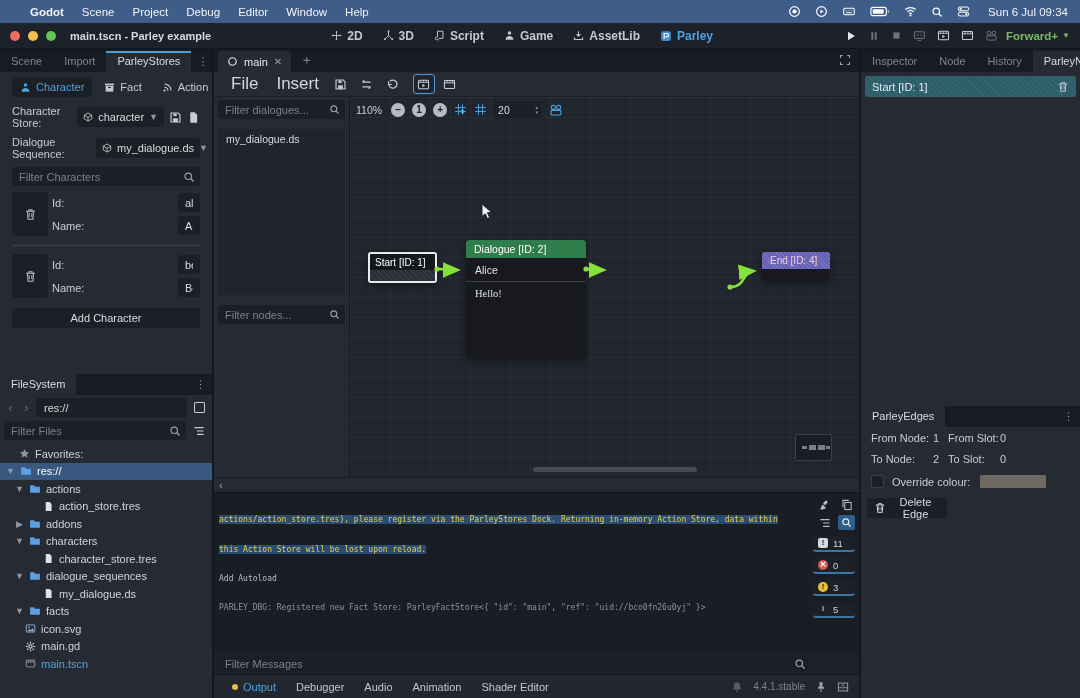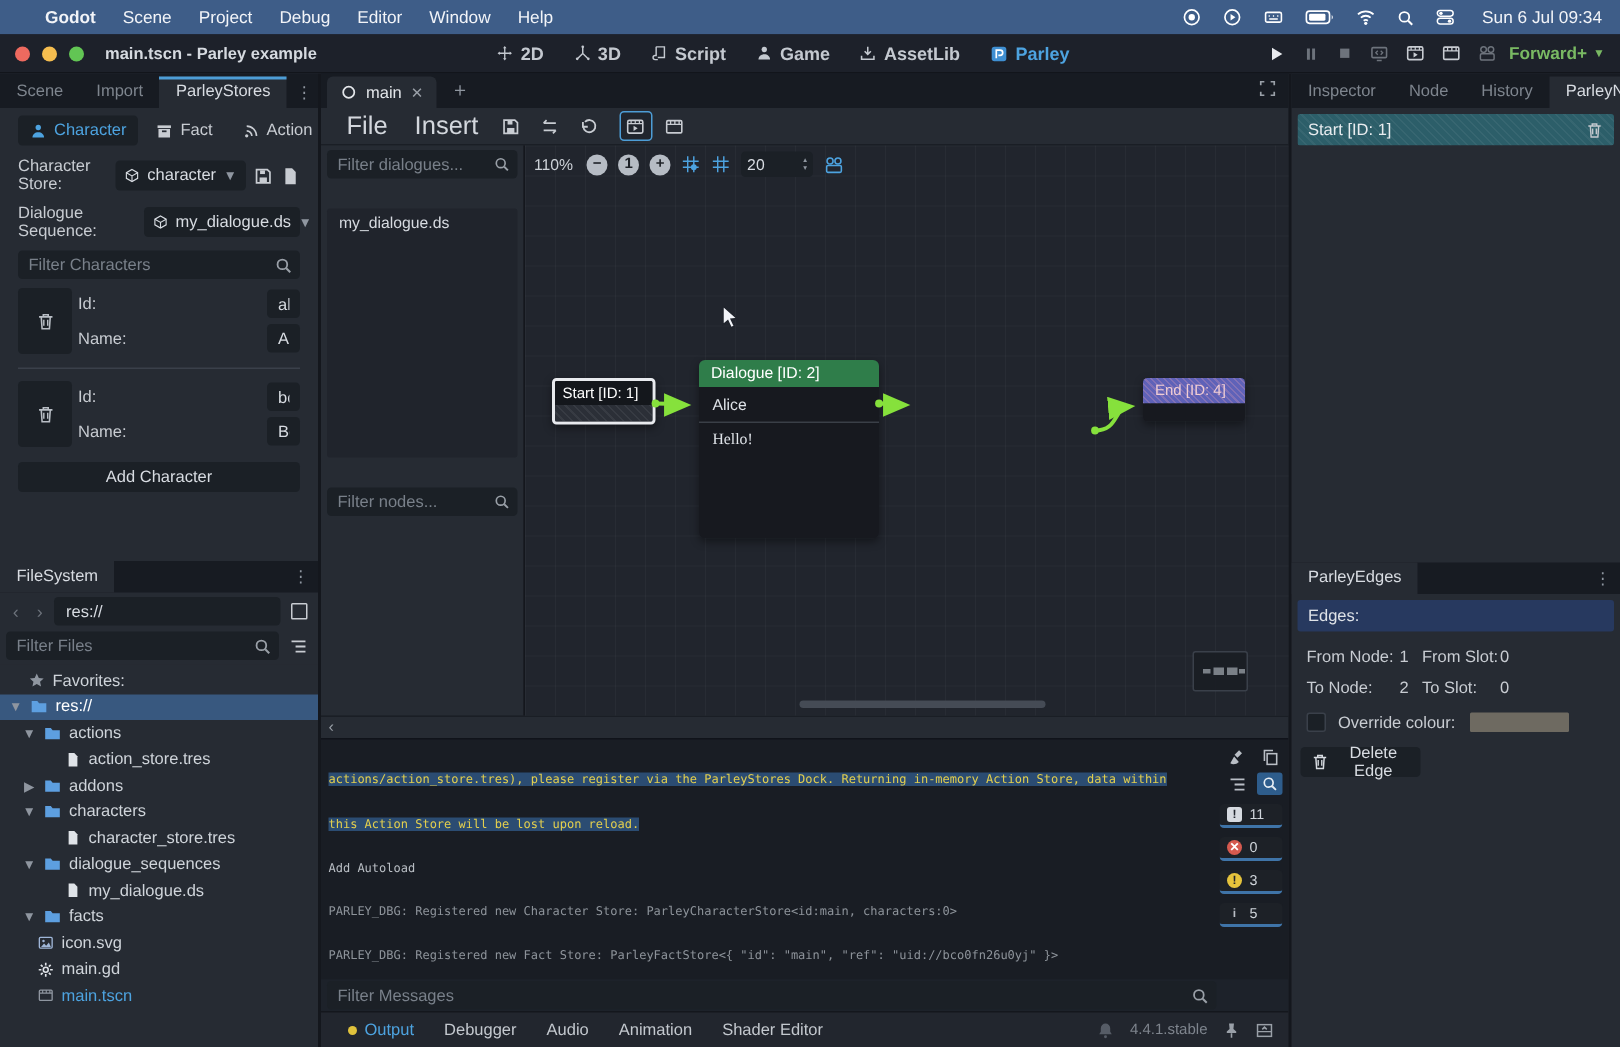--- a/index.html
+++ b/index.html
@@ -86,21 +86,21 @@
   .scenetab .x { color:#9aa0a8; font-size:10px; }
   .addtab { color:#8f96a0; font-size:13px; padding:0 9px 3px; cursor:pointer;}
   .scenetabs .right { margin-left:auto; padding:0 8px 4px; color:#9aa0a8; cursor:pointer;}
   .ptoolbar { height:25px; background:#262b33; border-bottom:1px solid #1a1e25; display:flex; align-items:center;
     gap:4px; padding:0 10px; color:#d3d7dd; font-size:17px; }
   .menulbl { padding:2px 7px; cursor:pointer; }
   .tbtn { width:22px; height:20px; border-radius:3px; color:#c8ccd2; }
   .tbtn.selected { border:1px solid #4d9dd6; background:#20252d; color:#c8ccd2; }
 
   .pbody { flex:1; display:flex; min-height:0; }
-  .psidebar { width:135px; background:#262b33; display:flex; flex-direction:column; padding:3px 4px; gap:20px; }
+  .psidebar { width:135px; background:#262b33; display:flex; flex-direction:column; padding:3px 4px; gap:10px; }
   .listbox { background:#20242c; border-radius:2px; font-size:10.5px; color:#d6dae0; }
   .listbox .litem { padding:4px 8px; cursor:pointer; }
   .lb1 { height:166px; }
   .lb2 { flex:1; }
 
   .graph { flex:1; position:relative; background:#21252d; overflow:hidden; border-left:1px solid #14171d;
     background-image:
       linear-gradient(rgba(255,255,255,0.030) 1px, transparent 1px),
       linear-gradient(90deg, rgba(255,255,255,0.030) 1px, transparent 1px);
     background-size:20px 20px; }
@@ -834,21 +834,20 @@
 
       <div class="collapsestrip">
         <span>‹</span>
       </div>
 
       <div class="console">
         <div class="clines">
           <div class="cl sel"><span>actions/action_store.tres), please register via the ParleyStores Dock. Returning in-memory Action Store, data within</span></div>
           <div class="cl sel"><span>this Action Store will be lost upon reload.</span></div>
           <div class="cl add">Add Autoload</div>
-          <div class="cl">PARLEY_DBG: Registered new Character Store: ParleyCharacterStore&lt;id:main, characters:0&gt;</div>
           <div class="cl">PARLEY_DBG: Registered new Fact Store: ParleyFactStore&lt;{ "id": "main", "ref": "uid://bco0fn26u0yj" }&gt;</div>
           
           
           
           
           
           
           
           
           
@@ -957,21 +956,20 @@
           </button>
       </div>
 
       <div class="rspacer"></div>
 
       <div class="edgespanel">
         <div class="tabbar" style="height:21px">
           <span class="tab active noacc">ParleyEdges</span>
           <span class="dots">⋮</span>
         </div>
-        <div class="edgeshdr">Edges:</div>
         <div class="erow">
           <span class="l1">From Node:</span>
           <span class="v1">1</span>
           <span class="l2">From Slot:</span>
           <span>0</span>
         </div>
         <div class="erow">
           <span class="l1">To Node:</span>
           <span class="v1">2</span>
           <span class="l2">To Slot:</span>

